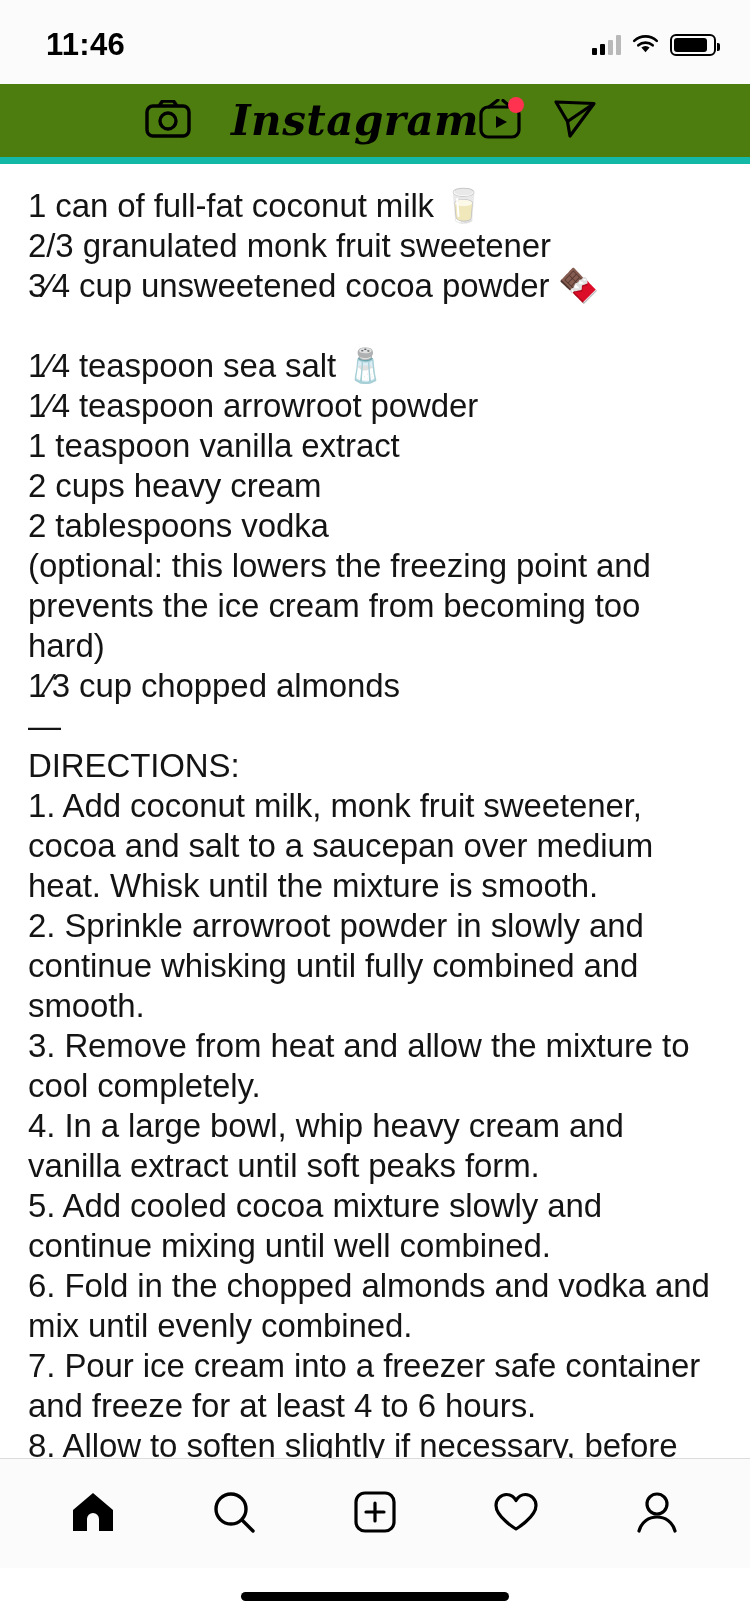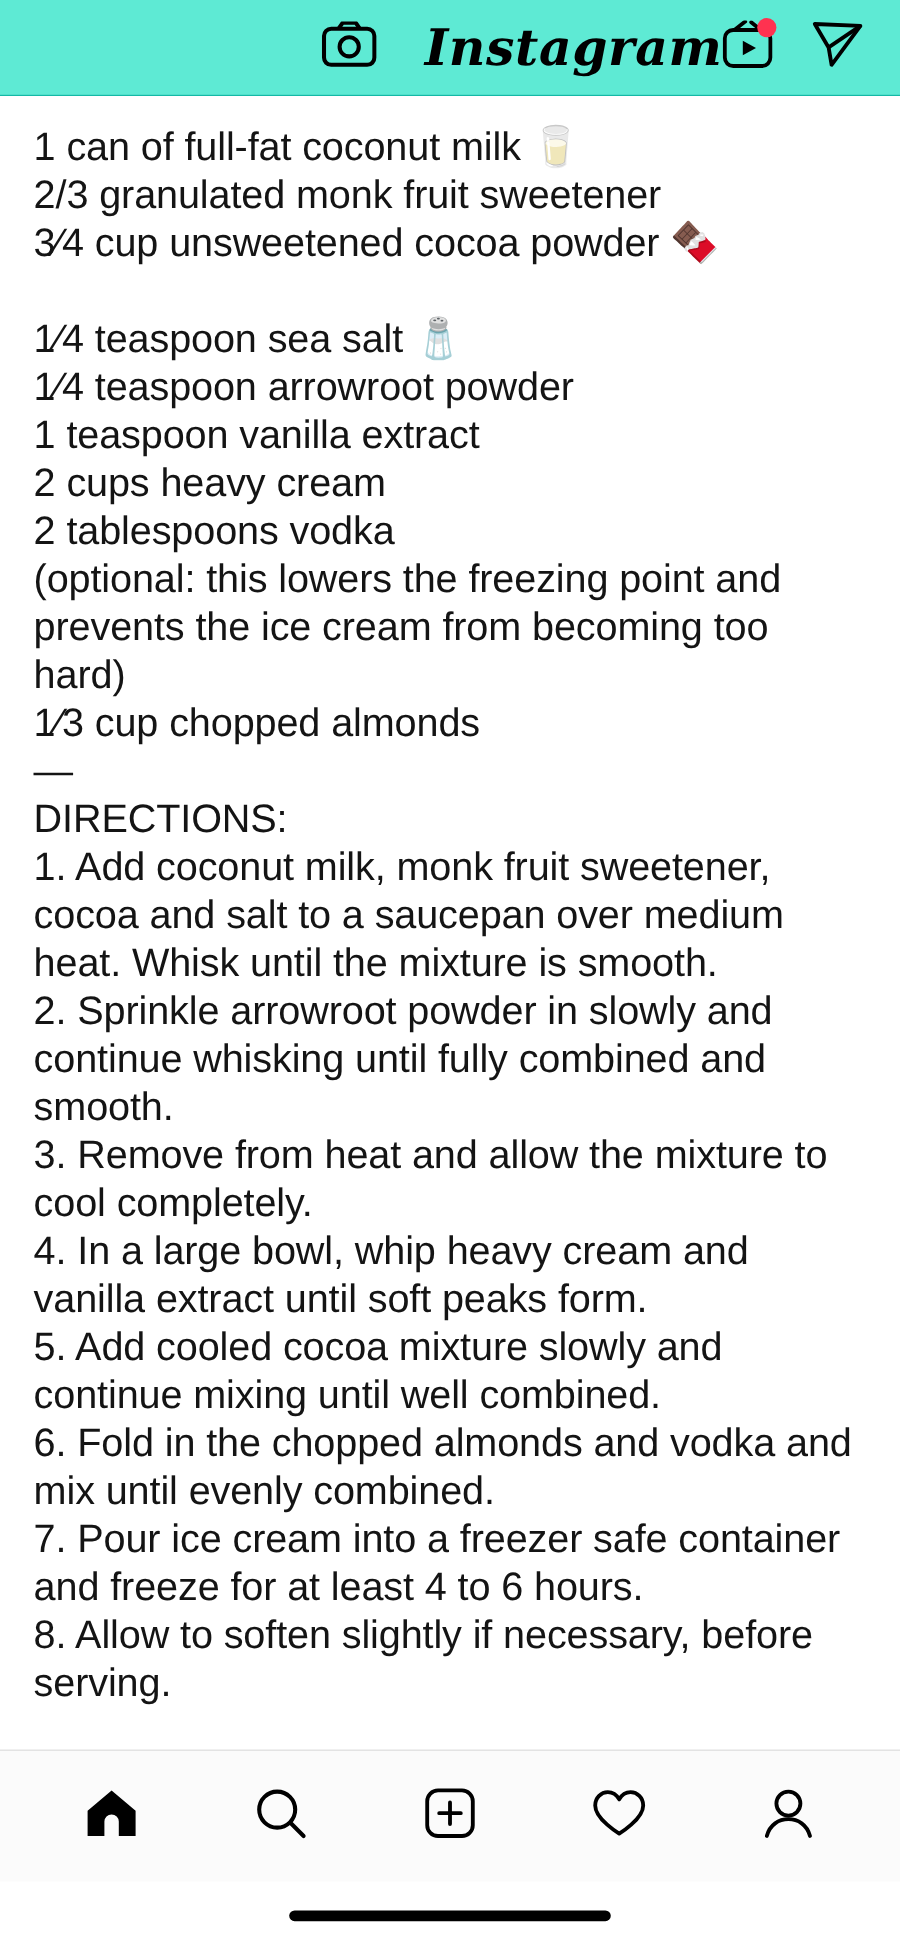--- a/index.html
+++ b/index.html
@@ -81,25 +81,25 @@
     height: 100%;
     width: 88%;
     background: #000;
     border-radius: 3px;
   }
 
   
   .nav-bar {
     flex: 0 0 80px;
     height: 80px;
-    background: #5eead4;
-    border-bottom: 1px solid #14b8a6;
-    display: flex;
-    align-items: center;
-    justify-content: flex-end;
+    background: #4d7c0f;
+    border-bottom: 7px solid #14b8a6;
+    display: flex;
+    align-items: center;
+    justify-content: center;
     padding: 0 30px 0 22px;
   }
   .brand {
     font-family: "DejaVu Serif", serif;
     font-style: italic;
     font-weight: bold;
     font-size: 42px;
     color: #000;
     letter-spacing: 0.5px;
     margin-left: 40px;
@@ -165,20 +165,39 @@
     height: 9px;
     border-radius: 5px;
     background: #000;
   }
 </style>
 </head>
 <body>
 
 <div class="phone">
 
+  <div class="status-bar">
+    <div class="status-time">11:46</div>
+    <div class="status-right">
+      <div class="signal">
+        <i class="b1"></i>
+          <i class="b2"></i>
+          <i class="b3"></i>
+          <i class="b4"></i>
+      </div>
+      <svg width="27" height="20" viewBox="0 0 27 20">
+        <path d="M13.5 17.2l-4.1-4.6a6.2 6.2 0 018.2 0z" fill="#000"></path>
+        <path d="M2.2 5.9a16.5 16.5 0 0122.6 0" stroke="#000" stroke-width="2.6" fill="none" stroke-linecap="round"></path>
+        <path d="M6.3 10.3a11 11 0 0114.4 0" stroke="#000" stroke-width="2.6" fill="none" stroke-linecap="round"></path>
+      </svg>
+      <div class="battery">
+          <span></span>
+        </div>
+    </div>
+  </div>
 
   <div class="nav-bar">
     <div>
       <svg width="46" height="38" viewBox="0 0 46 38">
         <rect x="2" y="6" width="42" height="30" rx="6" stroke="#000" stroke-width="3.4" fill="none"></rect>
         <path d="M14 6l3.5-5h11L32 6" stroke="#000" stroke-width="3.4" fill="none" stroke-linejoin="round"></path>
         <circle cx="23" cy="21" r="8" stroke="#000" stroke-width="3.4" fill="none"></circle>
       </svg>
     </div>
     <div class="brand">Instagram</div>

